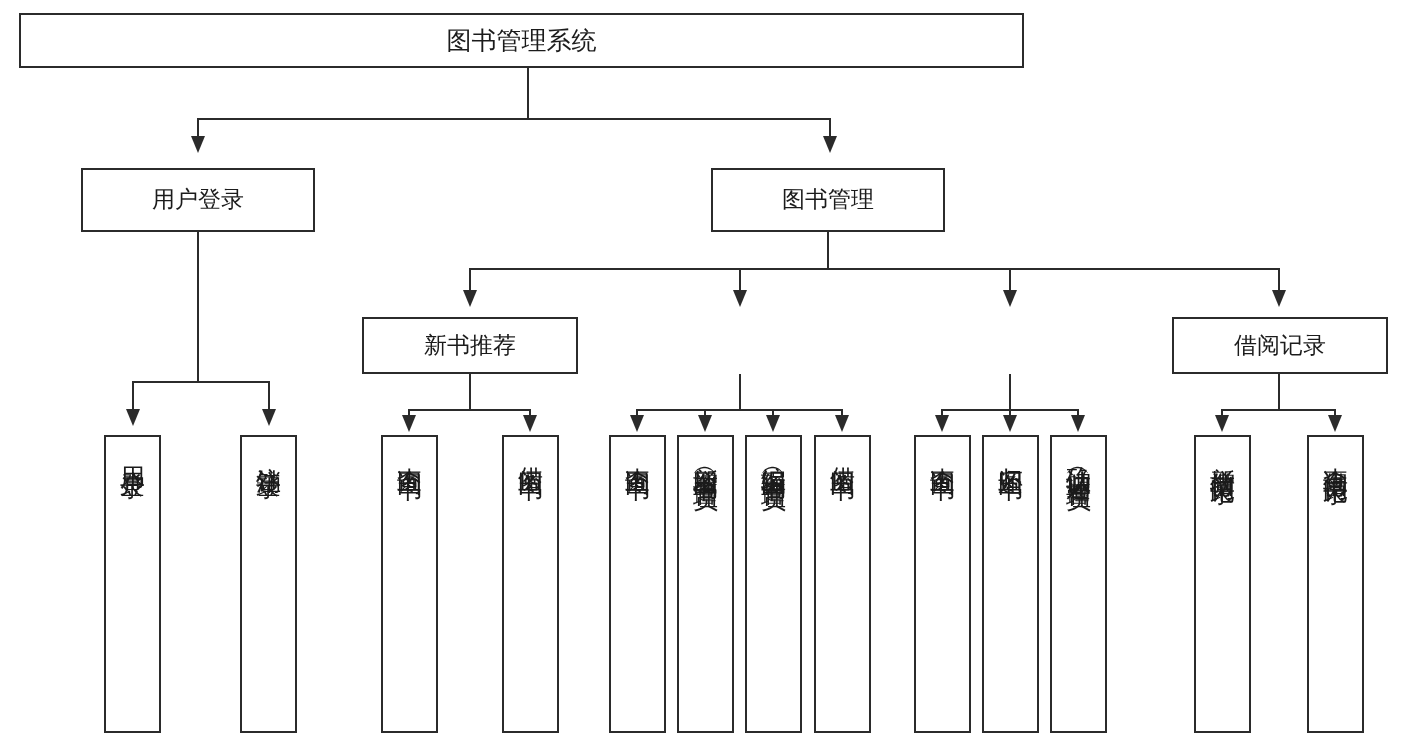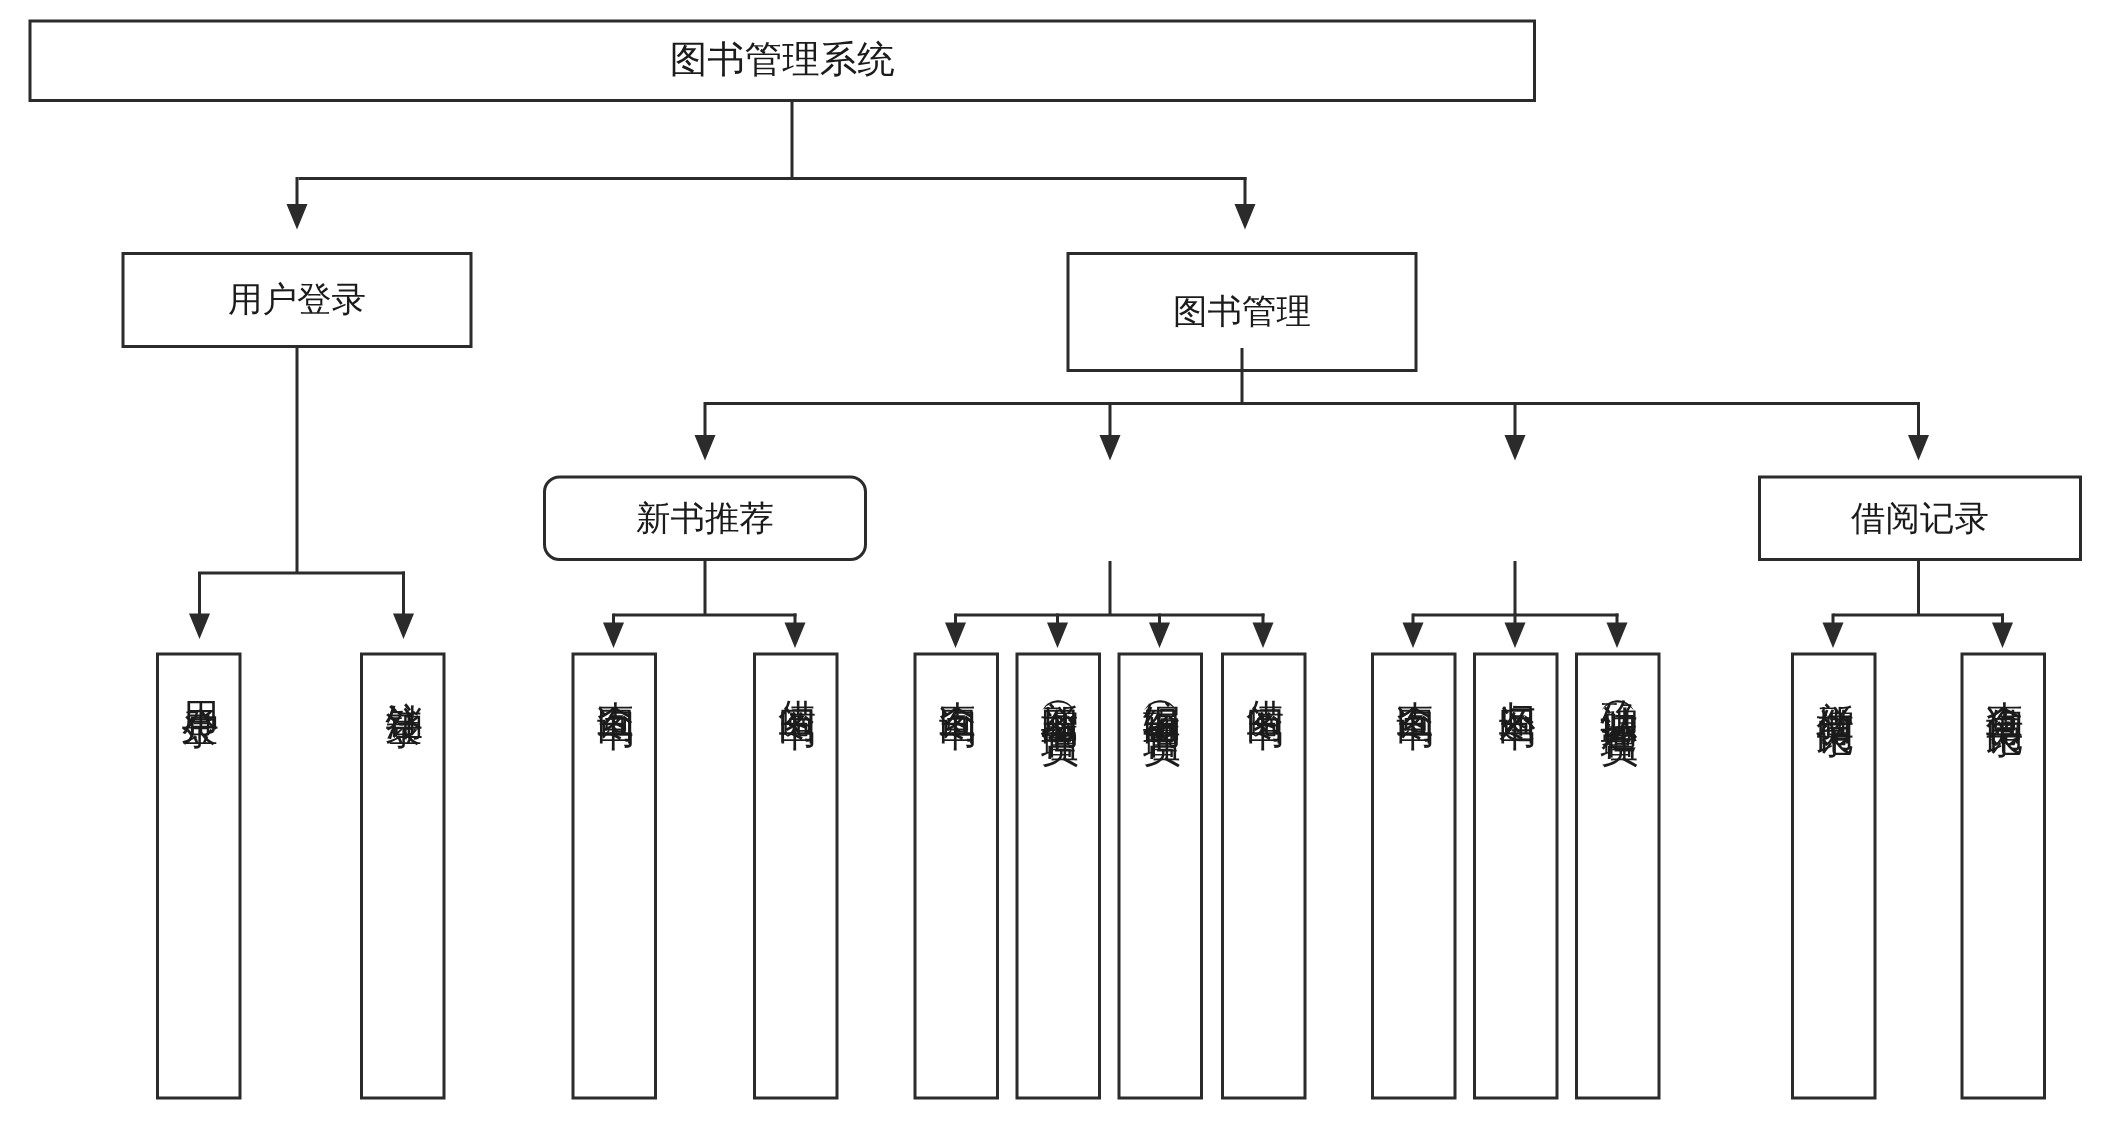--- a/index.html
+++ b/index.html
@@ -90,21 +90,21 @@
 
   <div class="hline" style="left:199px; top:118px; width:632px; height:2px;"></div>
   <div class="vline" style="left:197px; top:118px; width:2px; height:20px;"></div>
   <div class="vline" style="left:829px; top:118px; width:2px; height:20px;"></div>
   <div class="arrow" style="left:191px; top:136px;"></div>
   <div class="arrow" style="left:823px; top:136px;"></div>
 
   <div class="node node-l2" style="left:81px; top:168px; width:234px; height:64px;">
     <span class="label">用户登录</span>
   </div>
-  <div class="node node-l2" style="left:711px; top:168px; width:234px; height:80px;">
+  <div class="node node-l2" style="left:711px; top:168px; width:234px; height:64px;">
     <span class="label">图书管理</span>
   </div>
 
   <div class="vline" style="left:197px; top:232px; width:2px; height:150px;"></div>
   <div class="hline" style="left:134px; top:381px; width:136px; height:2px;"></div>
   <div class="vline" style="left:132px; top:381px; width:2px; height:30px;"></div>
   <div class="vline" style="left:268px; top:381px; width:2px; height:30px;"></div>
   <div class="arrow" style="left:126px; top:409px;"></div>
   <div class="arrow" style="left:262px; top:409px;"></div>
 
@@ -119,21 +119,21 @@
   <div class="hline" style="left:470px; top:268px; width:810px; height:2px;"></div>
   <div class="vline" style="left:469px; top:268px; width:2px; height:24px;"></div>
   <div class="vline" style="left:739px; top:268px; width:2px; height:24px;"></div>
   <div class="vline" style="left:1009px; top:268px; width:2px; height:24px;"></div>
   <div class="vline" style="left:1278px; top:268px; width:2px; height:24px;"></div>
   <div class="arrow" style="left:463px; top:290px;"></div>
   <div class="arrow" style="left:733px; top:290px;"></div>
   <div class="arrow" style="left:1003px; top:290px;"></div>
   <div class="arrow" style="left:1272px; top:290px;"></div>
 
-  <div class="node node-l3" style="left:362px; top:317px; width:216px; height:57px;border-radius:11px;">
+  <div class="node node-l3" style="left:362px; top:317px; width:216px; height:57px;">
     <span class="label">新书推荐</span>
   </div>
   <div class="node node-l3" style="left:1172px; top:317px; width:216px; height:57px;">
     <span class="label">借阅记录</span>
   </div>
 
   <div class="vline" style="left:469px; top:374px; width:2px; height:36px;"></div>
   <div class="hline" style="left:409px; top:409px; width:122px; height:2px;"></div>
   <div class="vline" style="left:408px; top:409px; width:2px; height:8px;"></div>
   <div class="vline" style="left:529px; top:409px; width:2px; height:8px;"></div>

